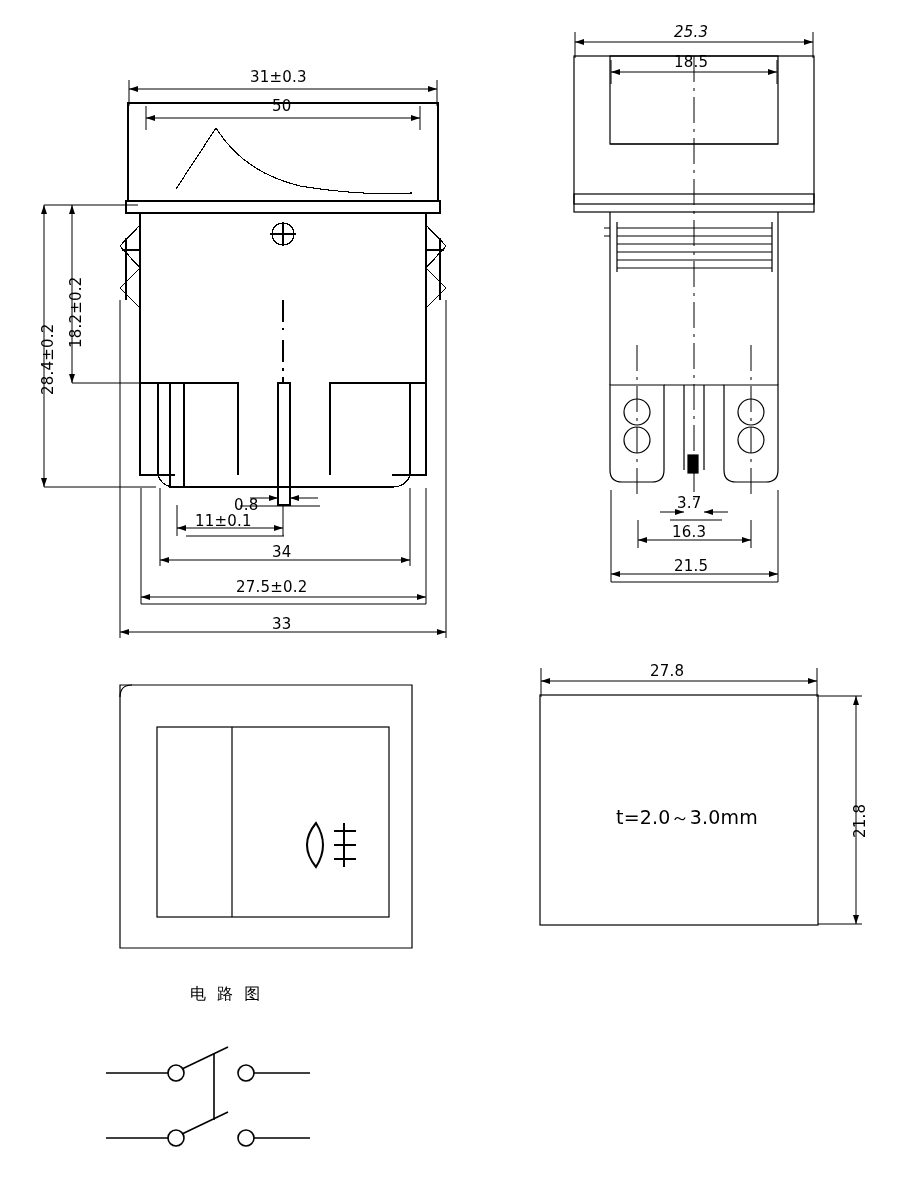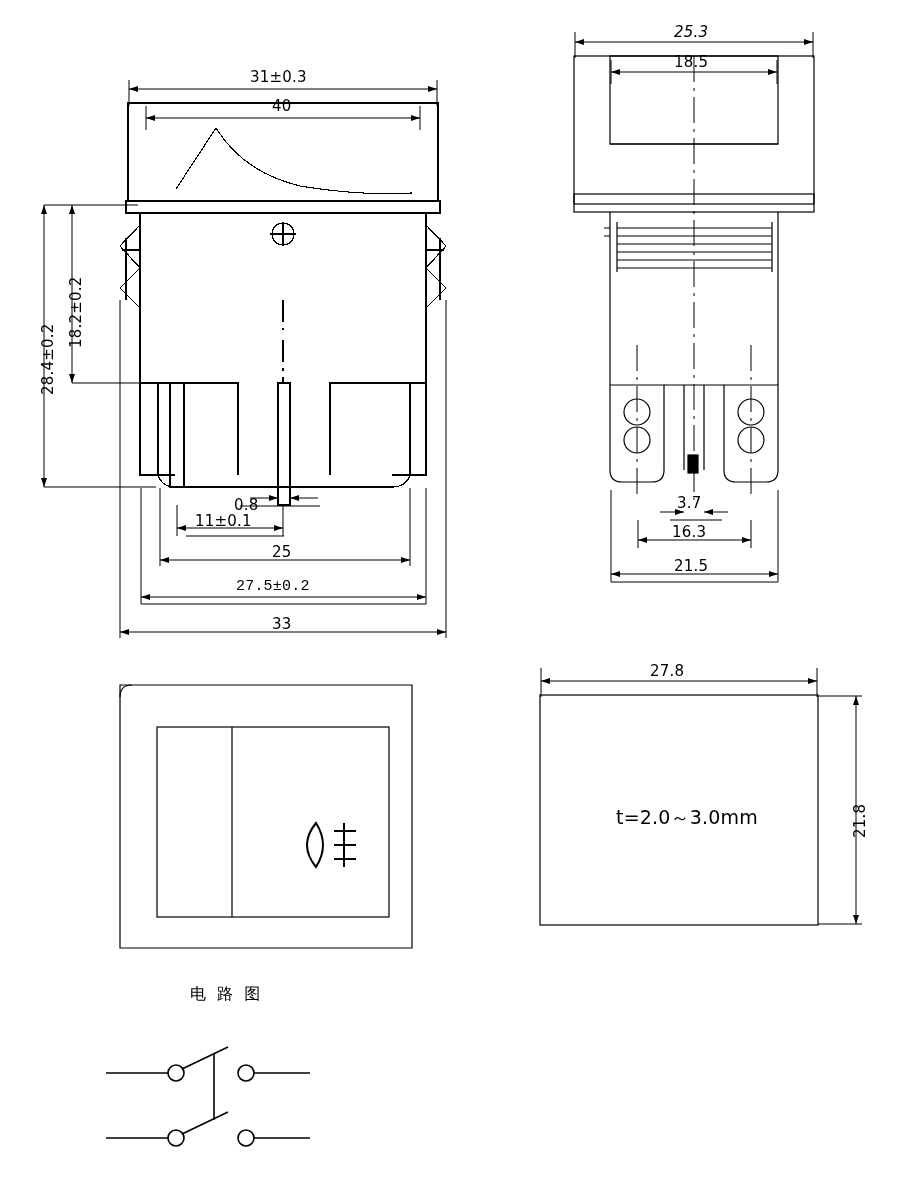--- a/index.html
+++ b/index.html
@@ -212,29 +212,29 @@
       <circle cx="246" cy="1138" r="8"></circle>
       <path d="M254 1138 L310 1138"></path>
 
       <path d="M182 1069 L228 1047"></path>
       <path d="M182 1134 L228 1112"></path>
       <path d="M214 1053 L214 1120"></path>
     </g>
   </svg>
 
   <div class="lbl" style="left:250px; top:68px;">31±0.3</div>
-  <div class="lbl" style="left:272px; top:97px;">40</div>
+  <div class="lbl" style="left:272px; top:97px;">50</div>
 
   <div class="lbl vert" style="left:39px; top:395px;">28.4±0.2</div>
   <div class="lbl vert" style="left:67px; top:348px;">18.2±0.2</div>
 
   <div class="lbl" style="left:234px; top:480px;margin-top:16px;">0.8</div>
   <div class="lbl" style="left:195px; top:512px;">11±0.1</div>
-  <div class="lbl" style="left:272px; top:543px;">25</div>
-  <div class="lbl" style="left:236px; top:578px;font-family:Liberation Mono, monospace;">27.5±0.2</div>
+  <div class="lbl" style="left:272px; top:543px;">34</div>
+  <div class="lbl" style="left:236px; top:578px;">27.5±0.2</div>
   <div class="lbl" style="left:272px; top:615px;">33</div>
 
   <div class="lbl" style="left:674px; top:23px;font-style:italic;">25.3</div>
   <div class="lbl" style="left:674px; top:53px;">18.5</div>
   <div class="lbl" style="left:677px; top:494px;">3.7</div>
   <div class="lbl" style="left:672px; top:523px;">16.3</div>
   <div class="lbl" style="left:674px; top:557px;">21.5</div>
 
   <div class="lbl" style="left:650px; top:662px;">27.8</div>
   <div class="lbl vert" style="left:851px; top:838px;">21.8</div>

